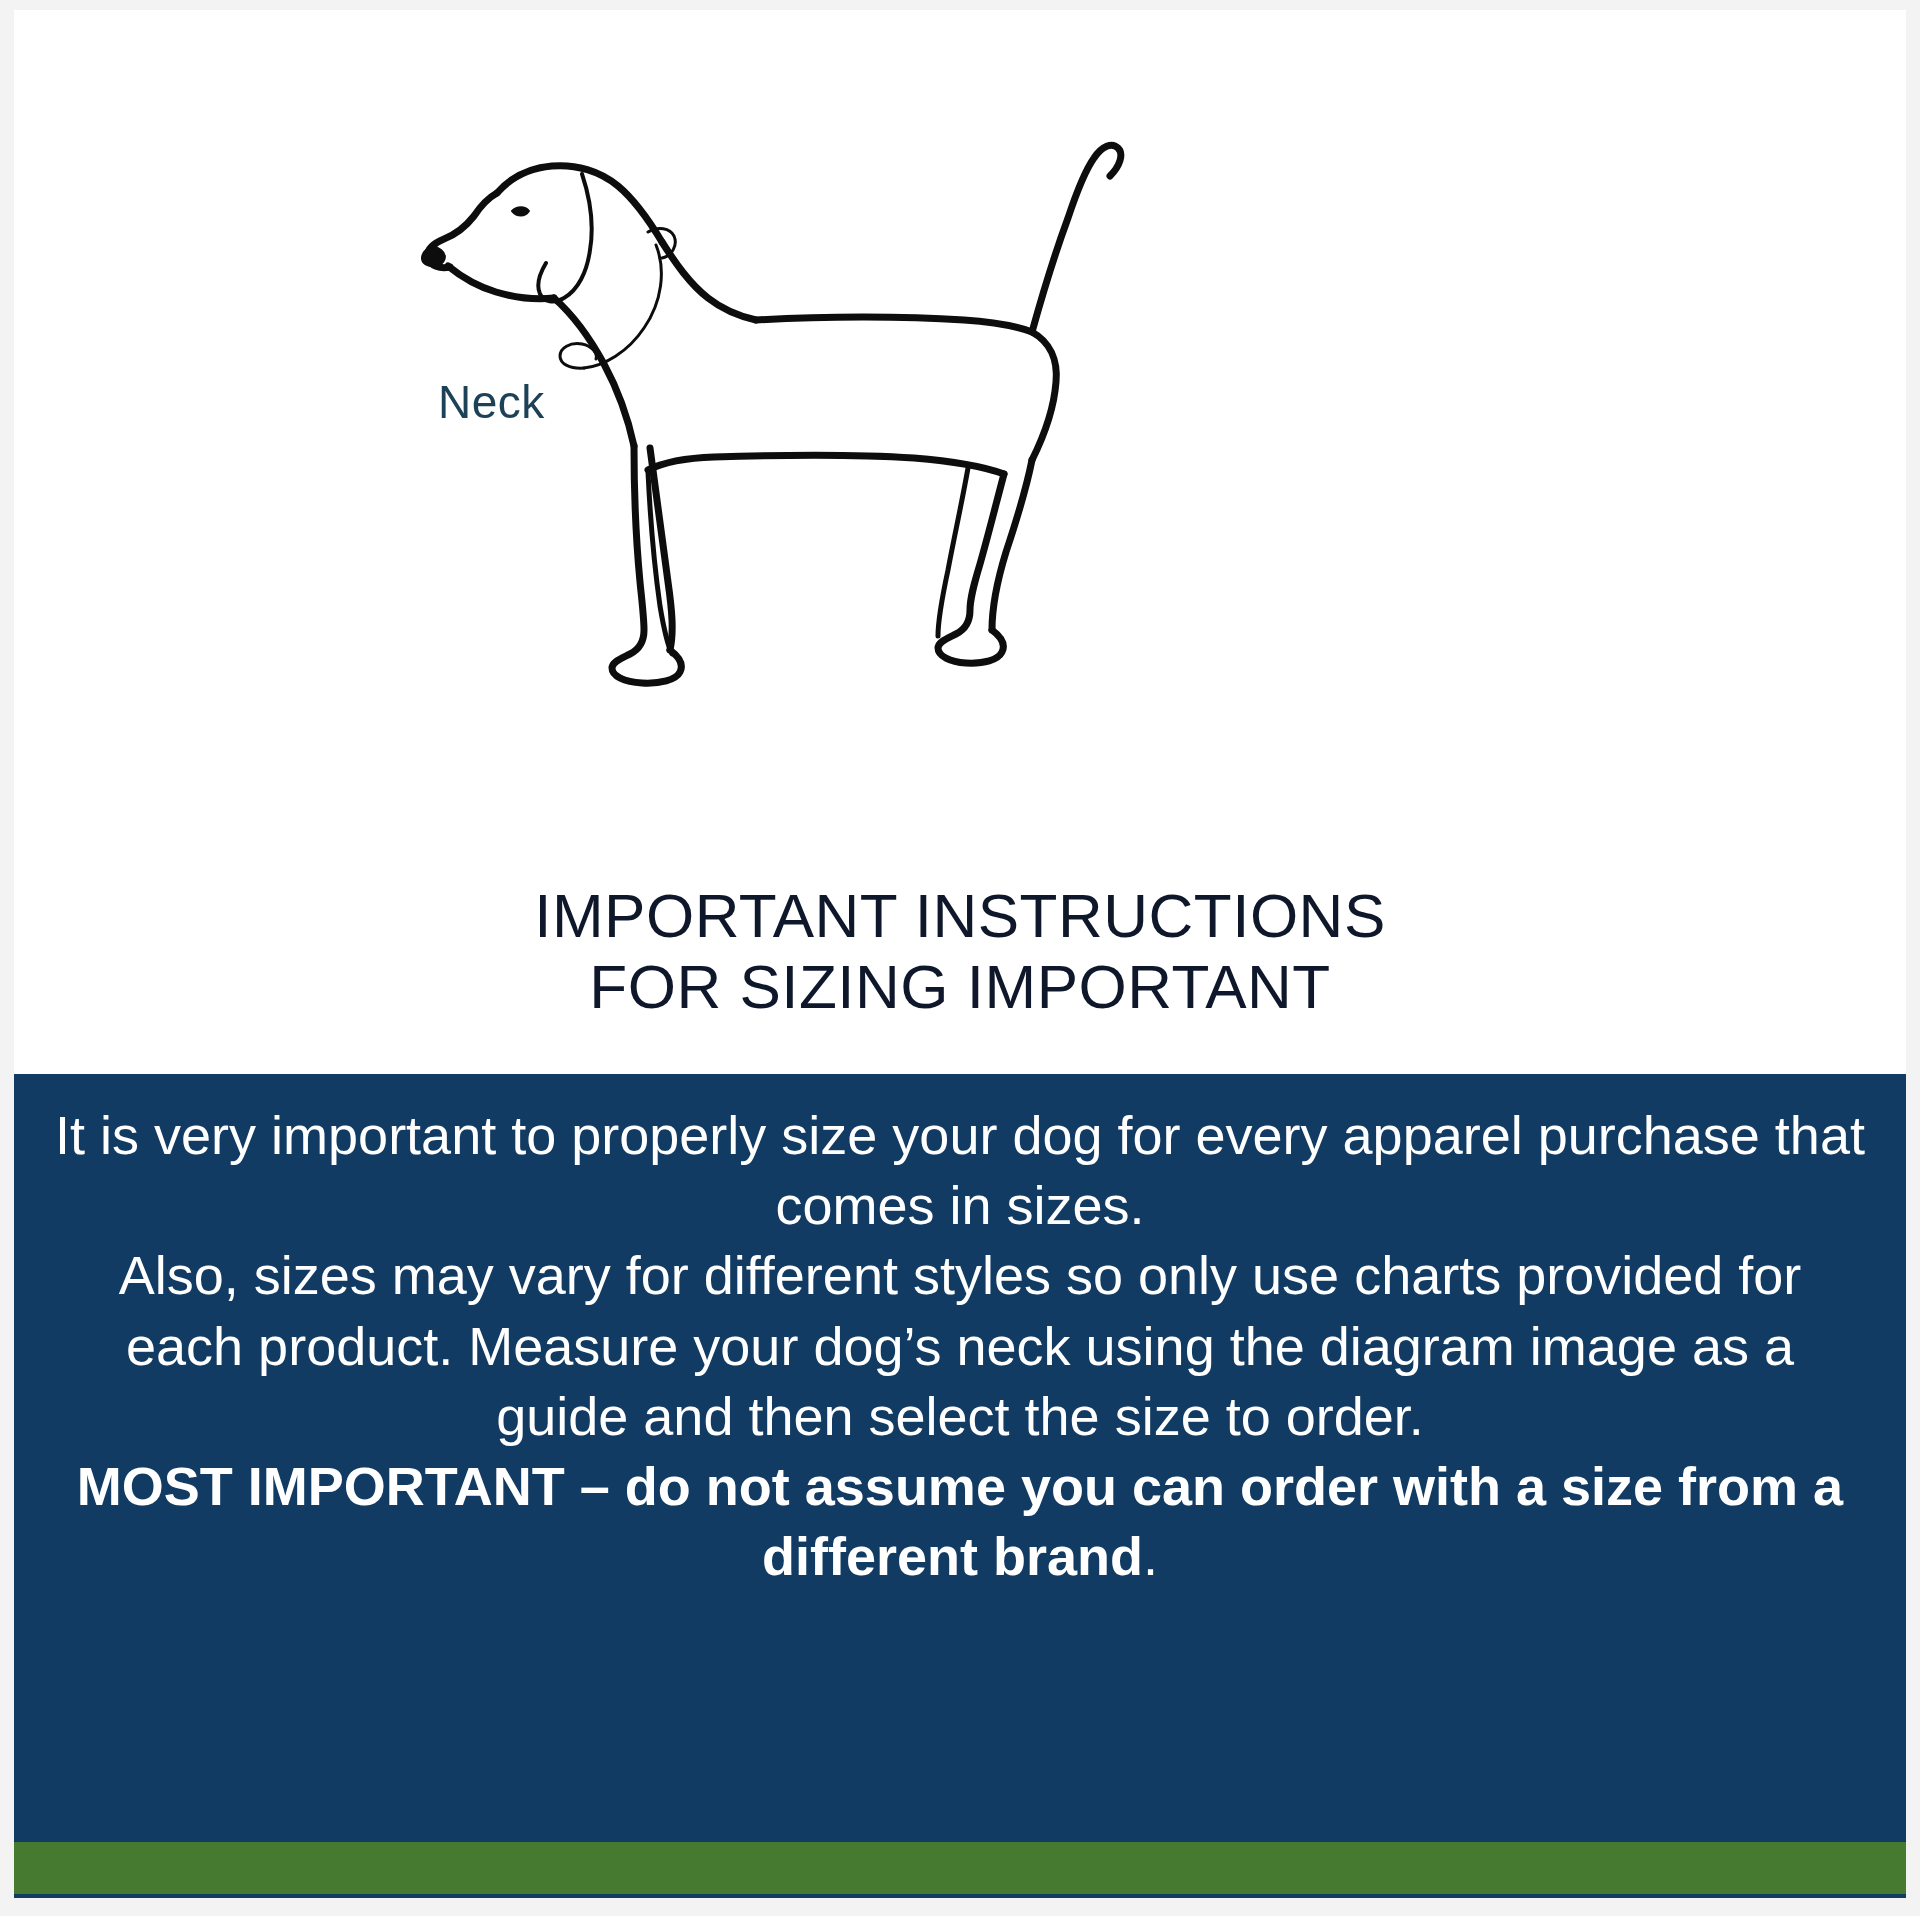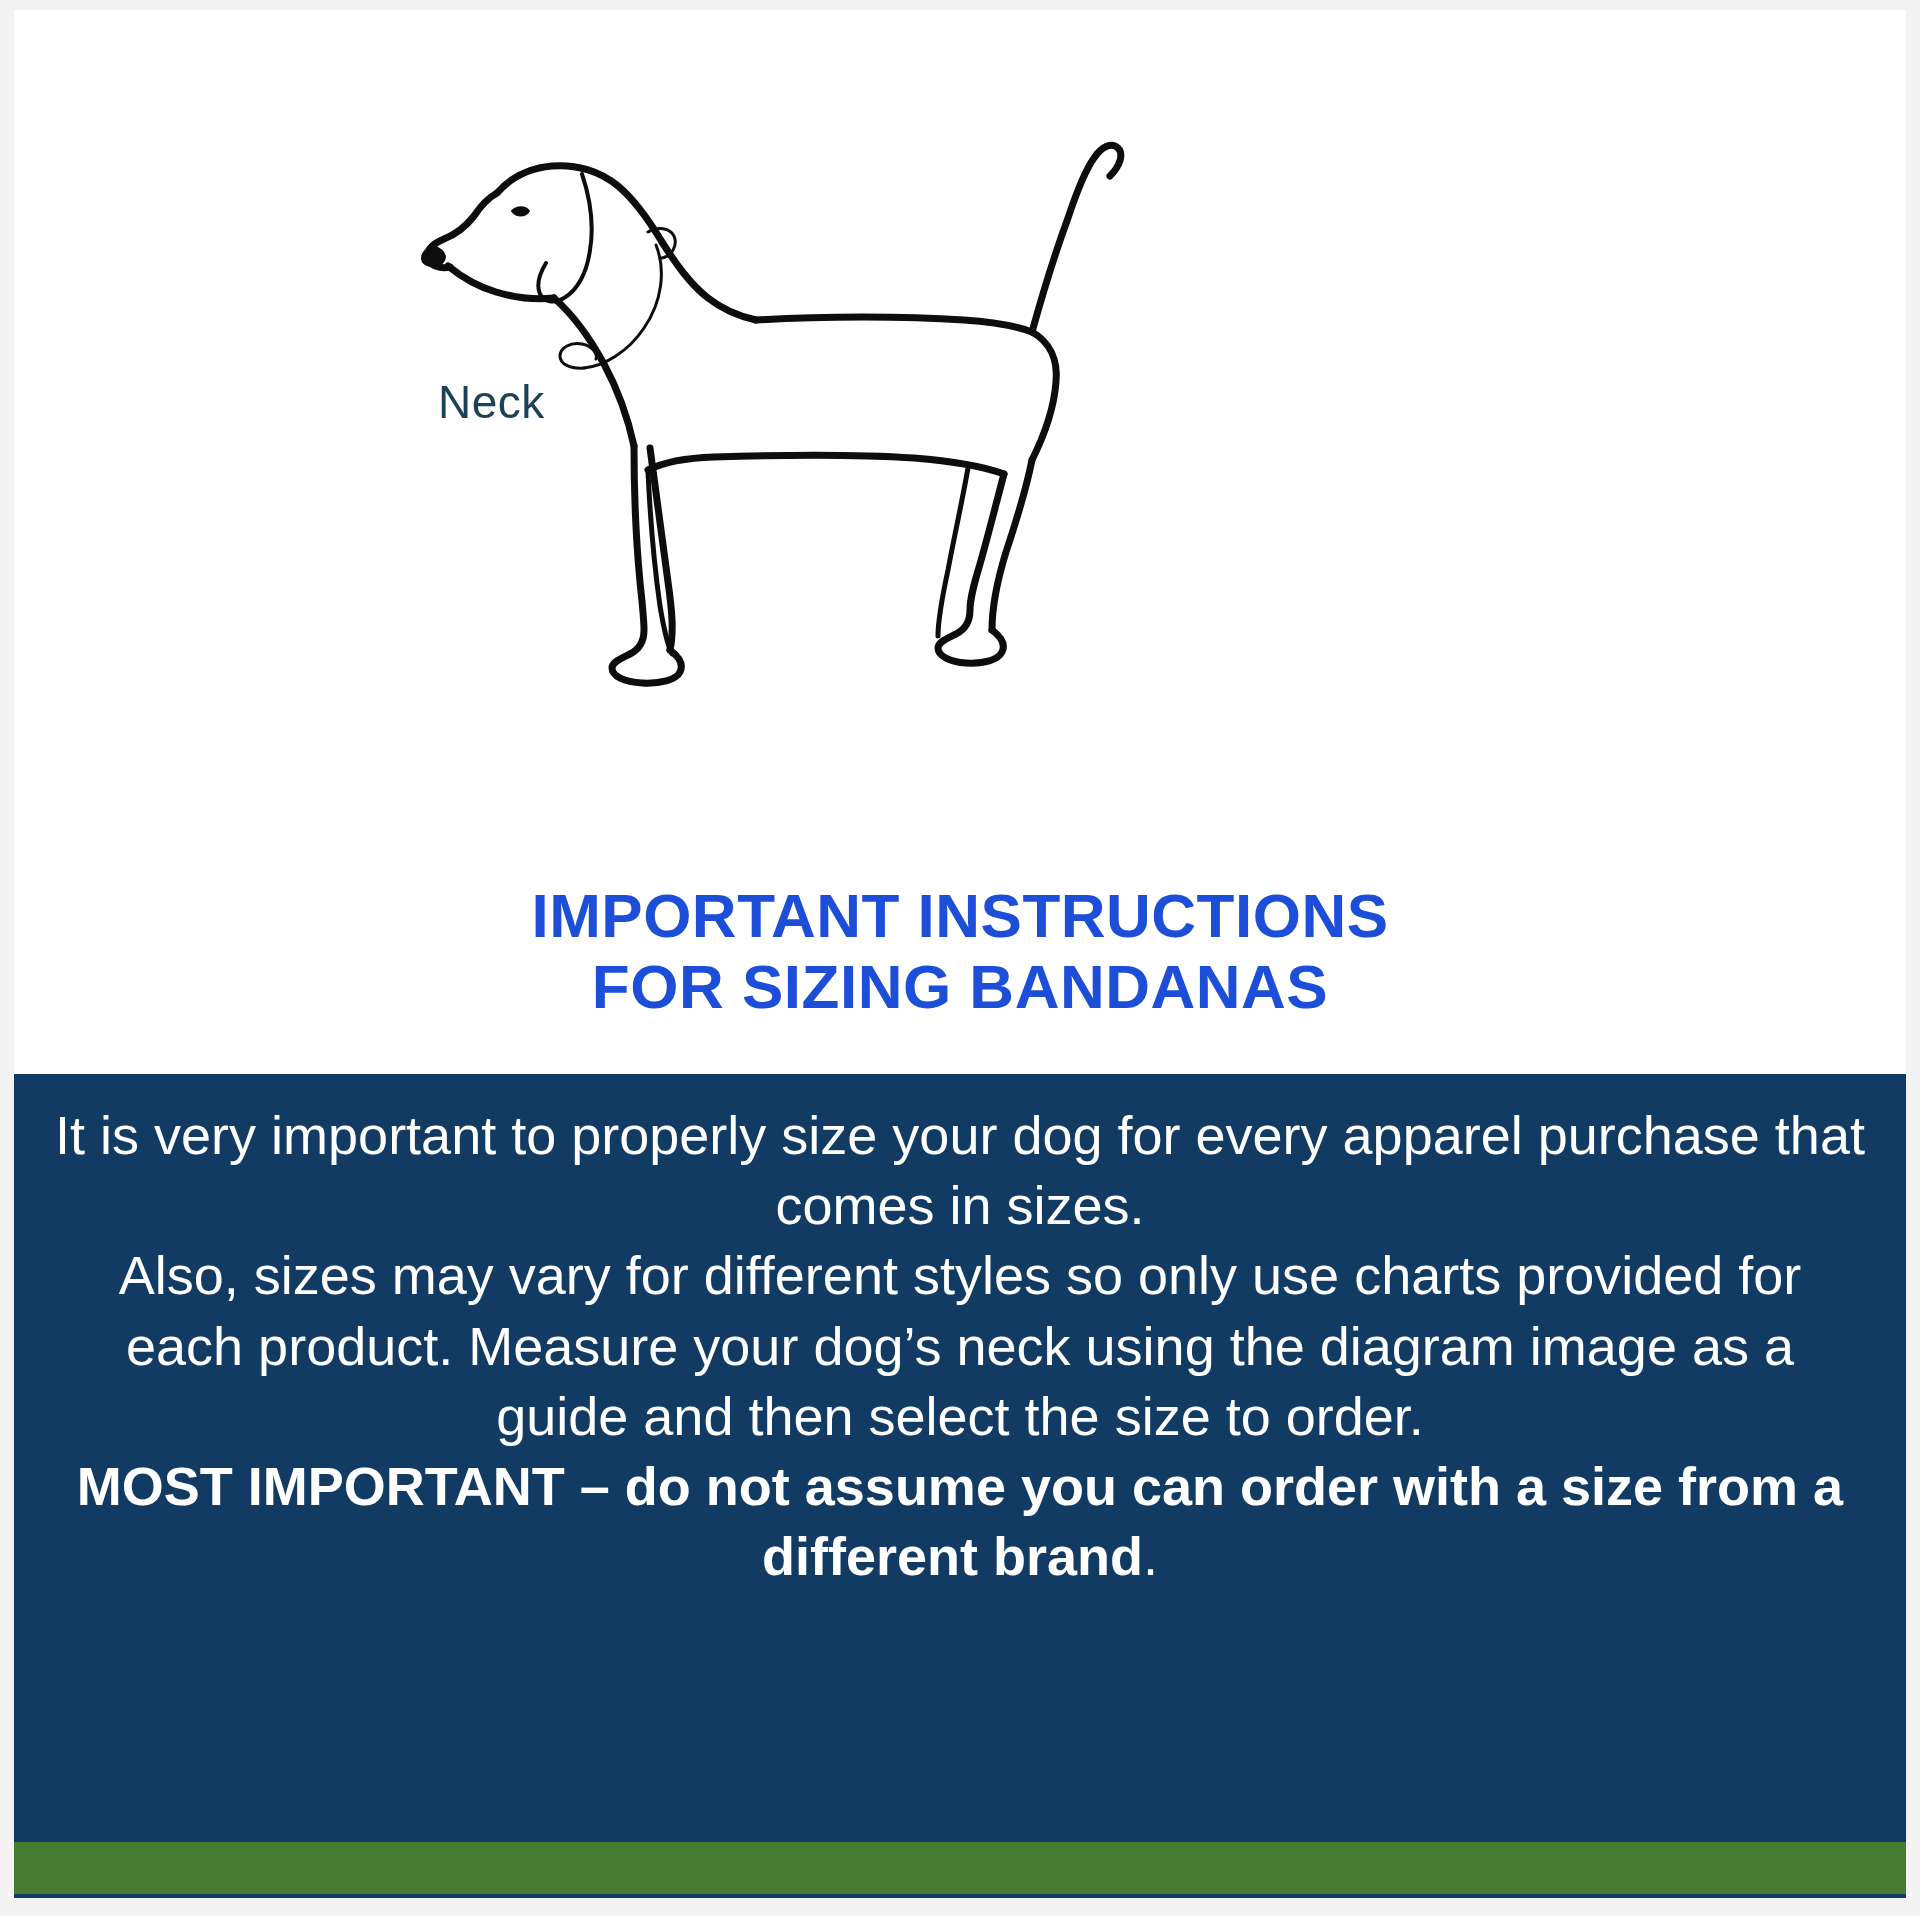--- a/index.html
+++ b/index.html
@@ -59,23 +59,23 @@
     text-align: right;
   }
 
   
   .headline {
     position: absolute;
     left: 0;
     top: 870px;
     width: 1892px;
     text-align: center;
-    color: #1d4ed8;
-    font-family: "Liberation Sans", sans-serif;
-    font-weight: bold;
+    color: #0f172a;
+    font-family: "Liberation Sans", sans-serif;
+    font-weight: normal;
     font-size: 62px;
     line-height: 1.15;
     letter-spacing: 0.5px;
   }
   .headline .line {
     display: block;
     white-space: nowrap;
   }
 
   
@@ -178,21 +178,21 @@
         <path d="M564 398 C 558 432, 550 468, 544 500 C 538 528, 534 550, 534 566" stroke-width="5"></path>
 
       </g>
     </svg>
 
     <div class="neck-label">Neck</div>
   </div>
 
   <div class="headline">
     <span class="line">IMPORTANT INSTRUCTIONS</span>
-    <span class="line">FOR SIZING BANDANAS</span>
+    <span class="line">FOR SIZING IMPORTANT</span>
   </div>
 
   <div class="blue-panel">
     <p>It is very important to properly size your dog for every apparel purchase that comes in sizes.</p>
     <p>Also, sizes may vary for different styles so only use charts provided for each product. Measure your dog’s neck using the diagram image as a guide and then select the size to order.</p>
     <p><span class="strong">MOST IMPORTANT – do not assume you can order with a size from a different brand</span><span>.</span></p>
   </div>
 
   <div class="green-bar"></div>
 

